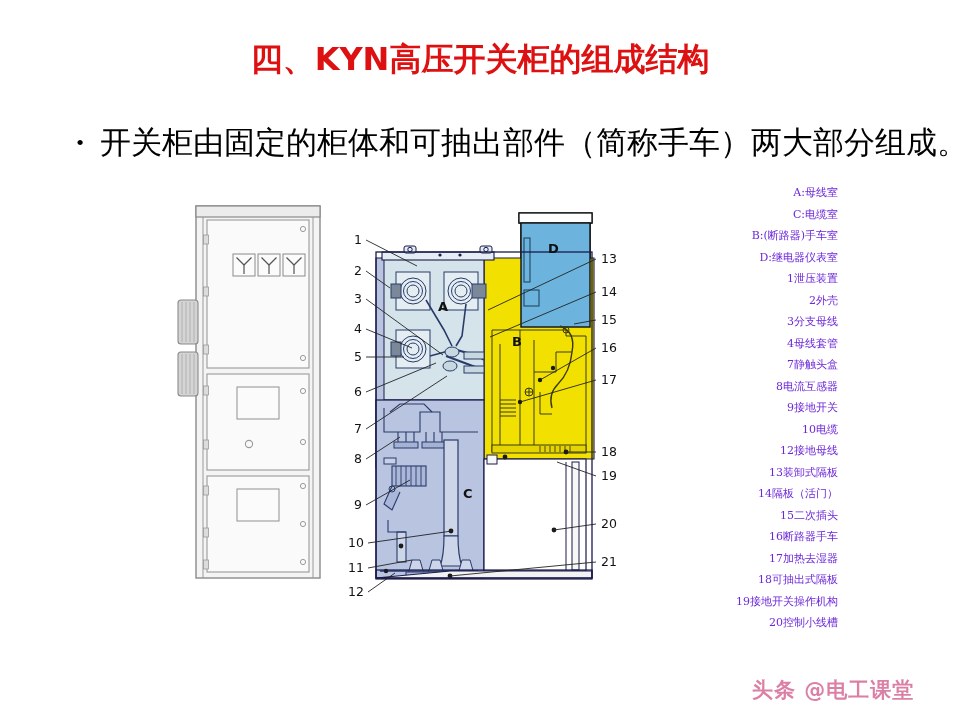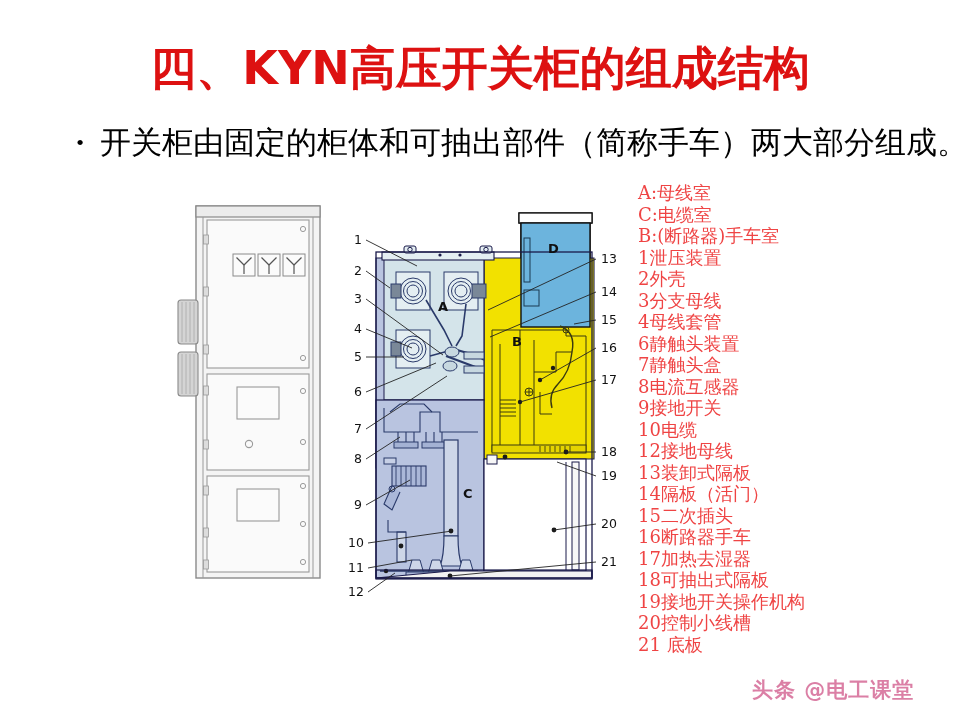--- a/index.html
+++ b/index.html
@@ -17,21 +17,21 @@
     left: 0; top: 0;
     width: 960px; height: 720px;
     background: #ffffff;
   }
   .title {
     position: absolute;
     left: 0; top: 38px;
     width: 960px;
     text-align: center;
     font-family: "DejaVu Sans", "Liberation Sans", sans-serif;
-    font-size: 46px;
+    font-size: 32px;
     font-weight: bold;
     color: #dd1111;
     letter-spacing: 0px;
     white-space: nowrap;
   }
   .bullet-row {
     position: absolute;
     left: 60px; top: 128px;
     width: 880px;
     display: flex;
@@ -55,24 +55,25 @@
   .figure {
     position: absolute;
     left: 0; top: 178px;
     width: 960px; height: 500px;
   }
   .legend {
     position: absolute;
     left: 638px; top: 182px;
     width: 200px;
     font-family: "DejaVu Serif", "Liberation Serif", serif;
-    font-size: 18px;
+    font-size: 11px;
     line-height: 21.5px;
-    color: #ef4444;
+    color: #6d28d9;
     white-space: nowrap;
+    text-align: right;
   }
   .legend div { height: 21.5px; }
   .watermark {
     position: absolute;
     left: 752px; top: 676px;
     font-family: "DejaVu Sans", "Liberation Sans", sans-serif;
     font-size: 21px;
     font-weight: bold;
     color: #be185d;
     opacity: 0.55;
@@ -379,36 +380,35 @@
           <text x="601" y="566">21</text>
         </g>
       </g>
     </svg>
   </div>
 
   <div class="legend">
     <div>A:母线室</div>
     <div>C:电缆室</div>
     <div>B:(断路器)手车室</div>
+    <div>D:继电器仪表室</div>
     <div>1泄压装置</div>
     <div>2外壳</div>
     <div>3分支母线</div>
     <div>4母线套管</div>
-    <div>6静触头装置</div>
     <div>7静触头盒</div>
     <div>8电流互感器</div>
     <div>9接地开关</div>
     <div>10电缆</div>
     <div>12接地母线</div>
     <div>13装卸式隔板</div>
     <div>14隔板（活门）</div>
     <div>15二次插头</div>
     <div>16断路器手车</div>
     <div>17加热去湿器</div>
     <div>18可抽出式隔板</div>
     <div>19接地开关操作机构</div>
     <div>20控制小线槽</div>
-    <div>21 底板</div>
   </div>
 
   <div class="watermark">头条 @电工课堂</div>
 
 </div>
 
 </body></html>

